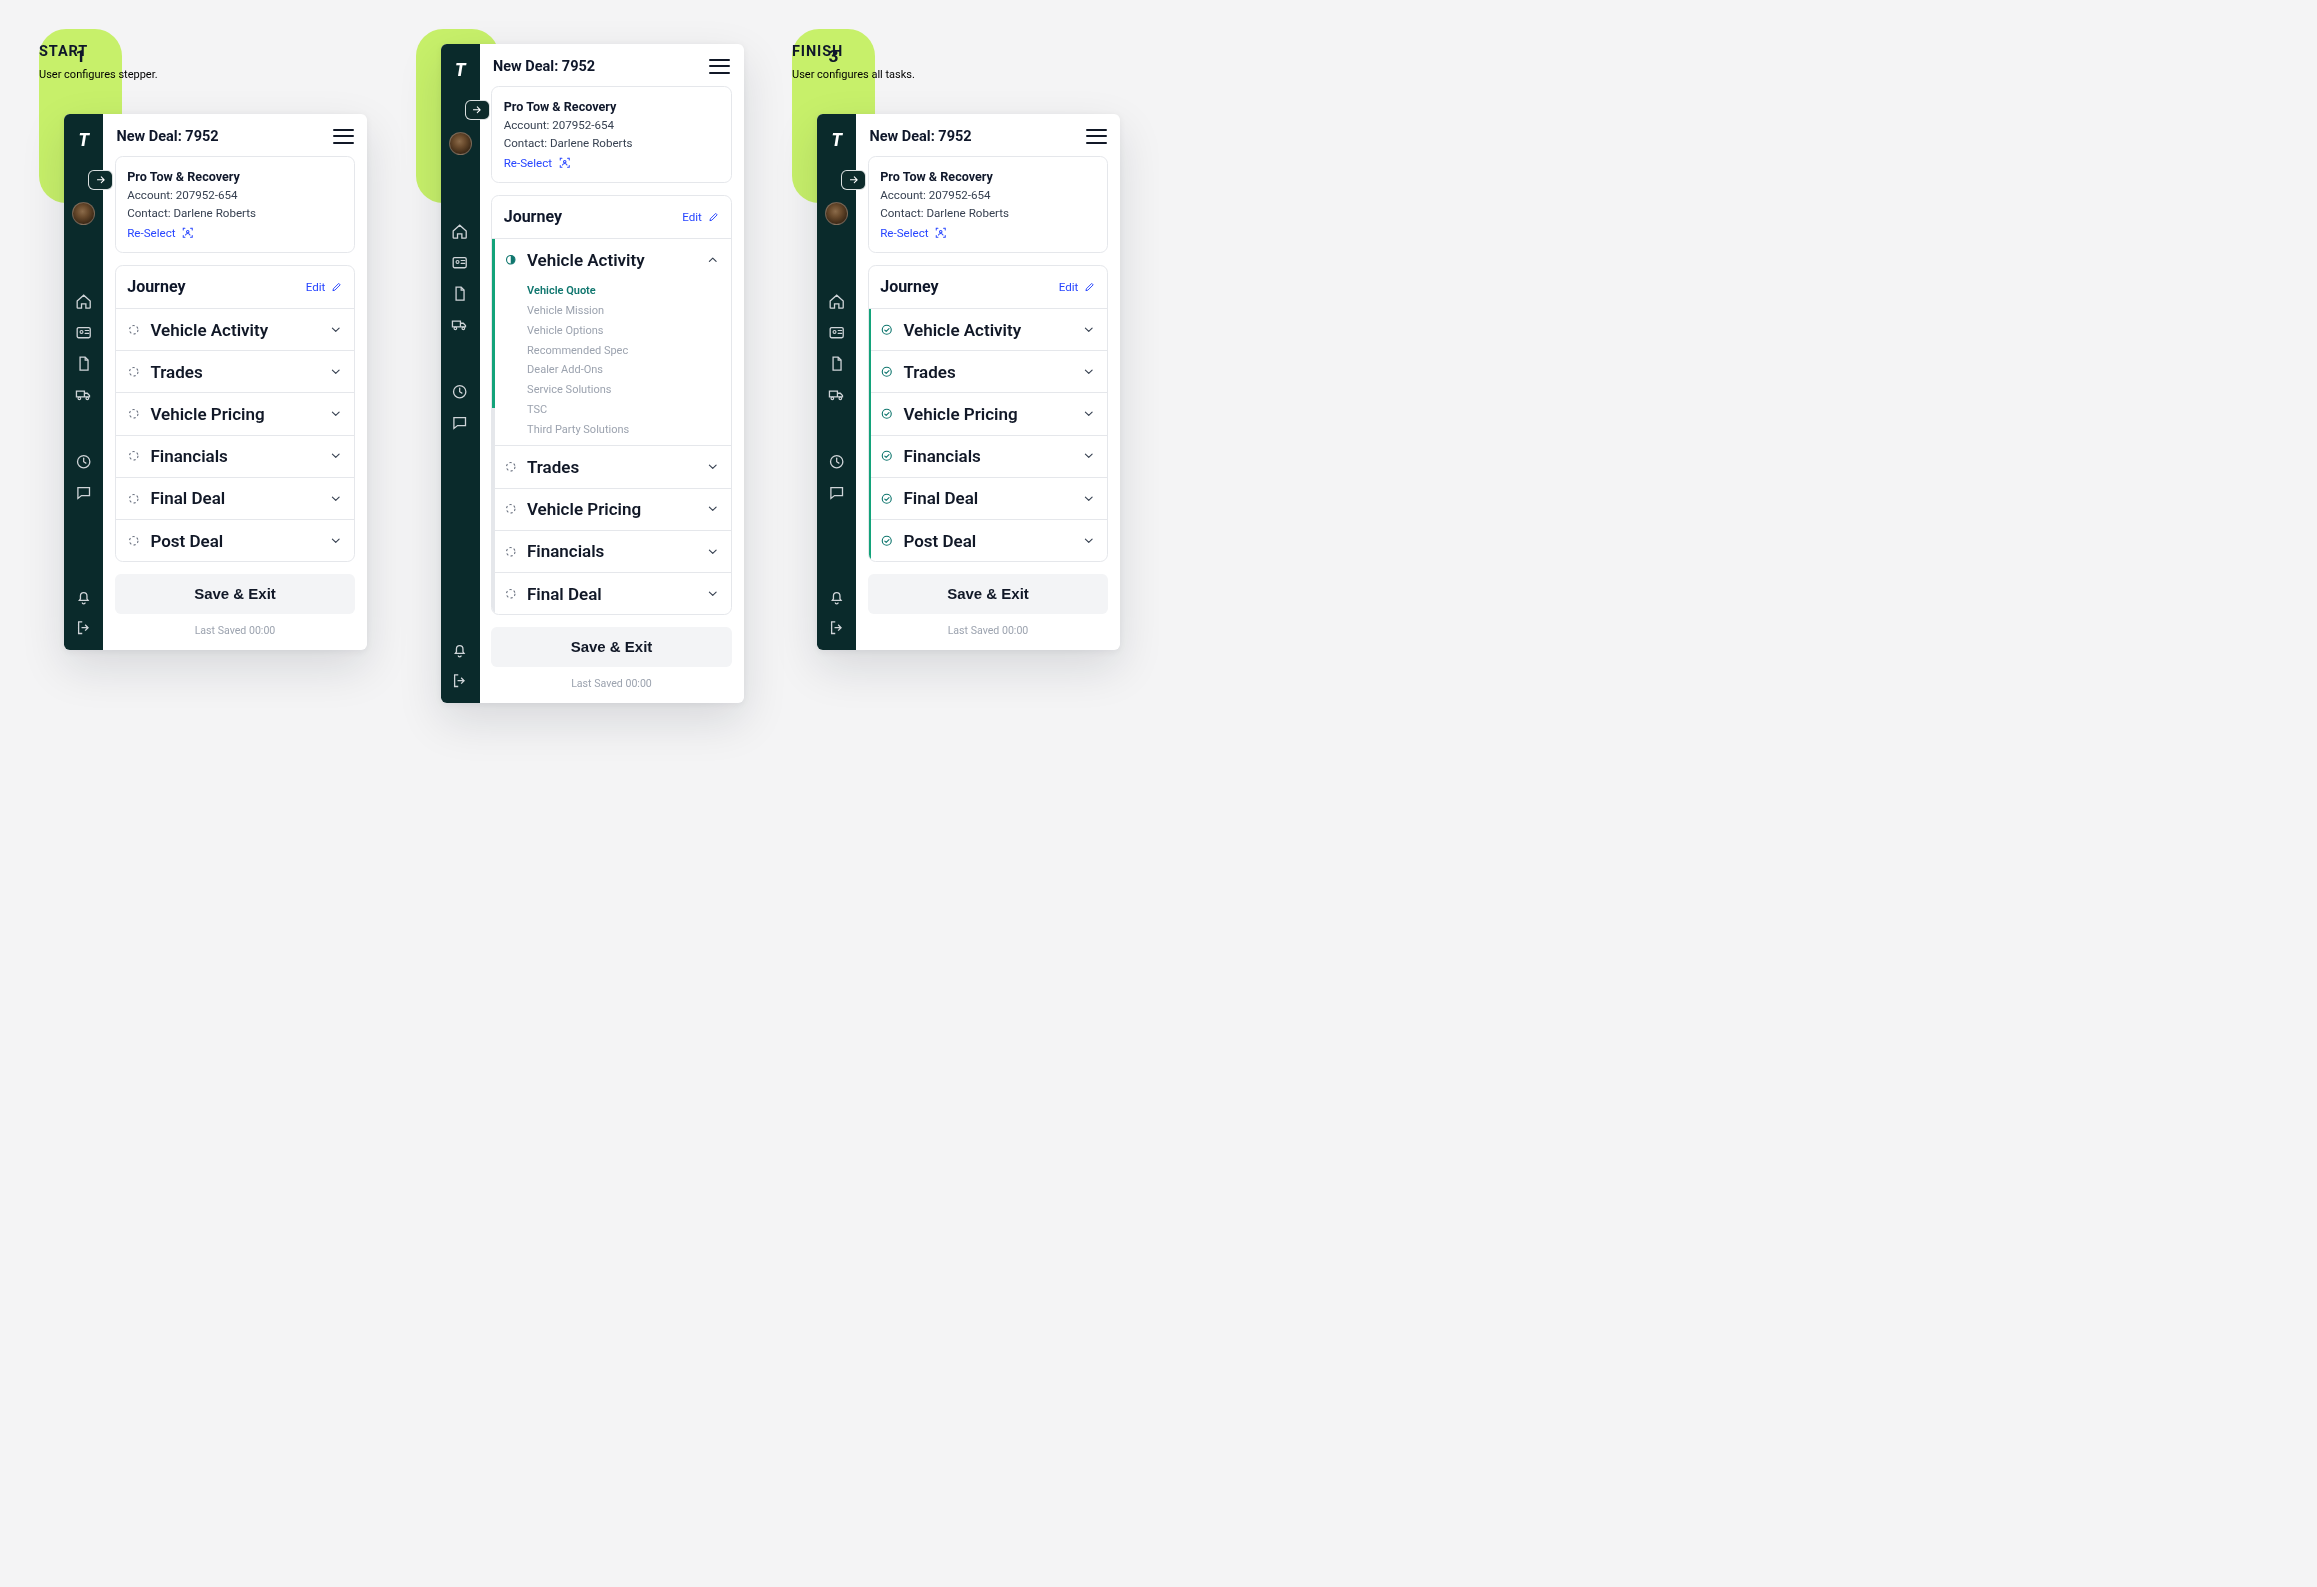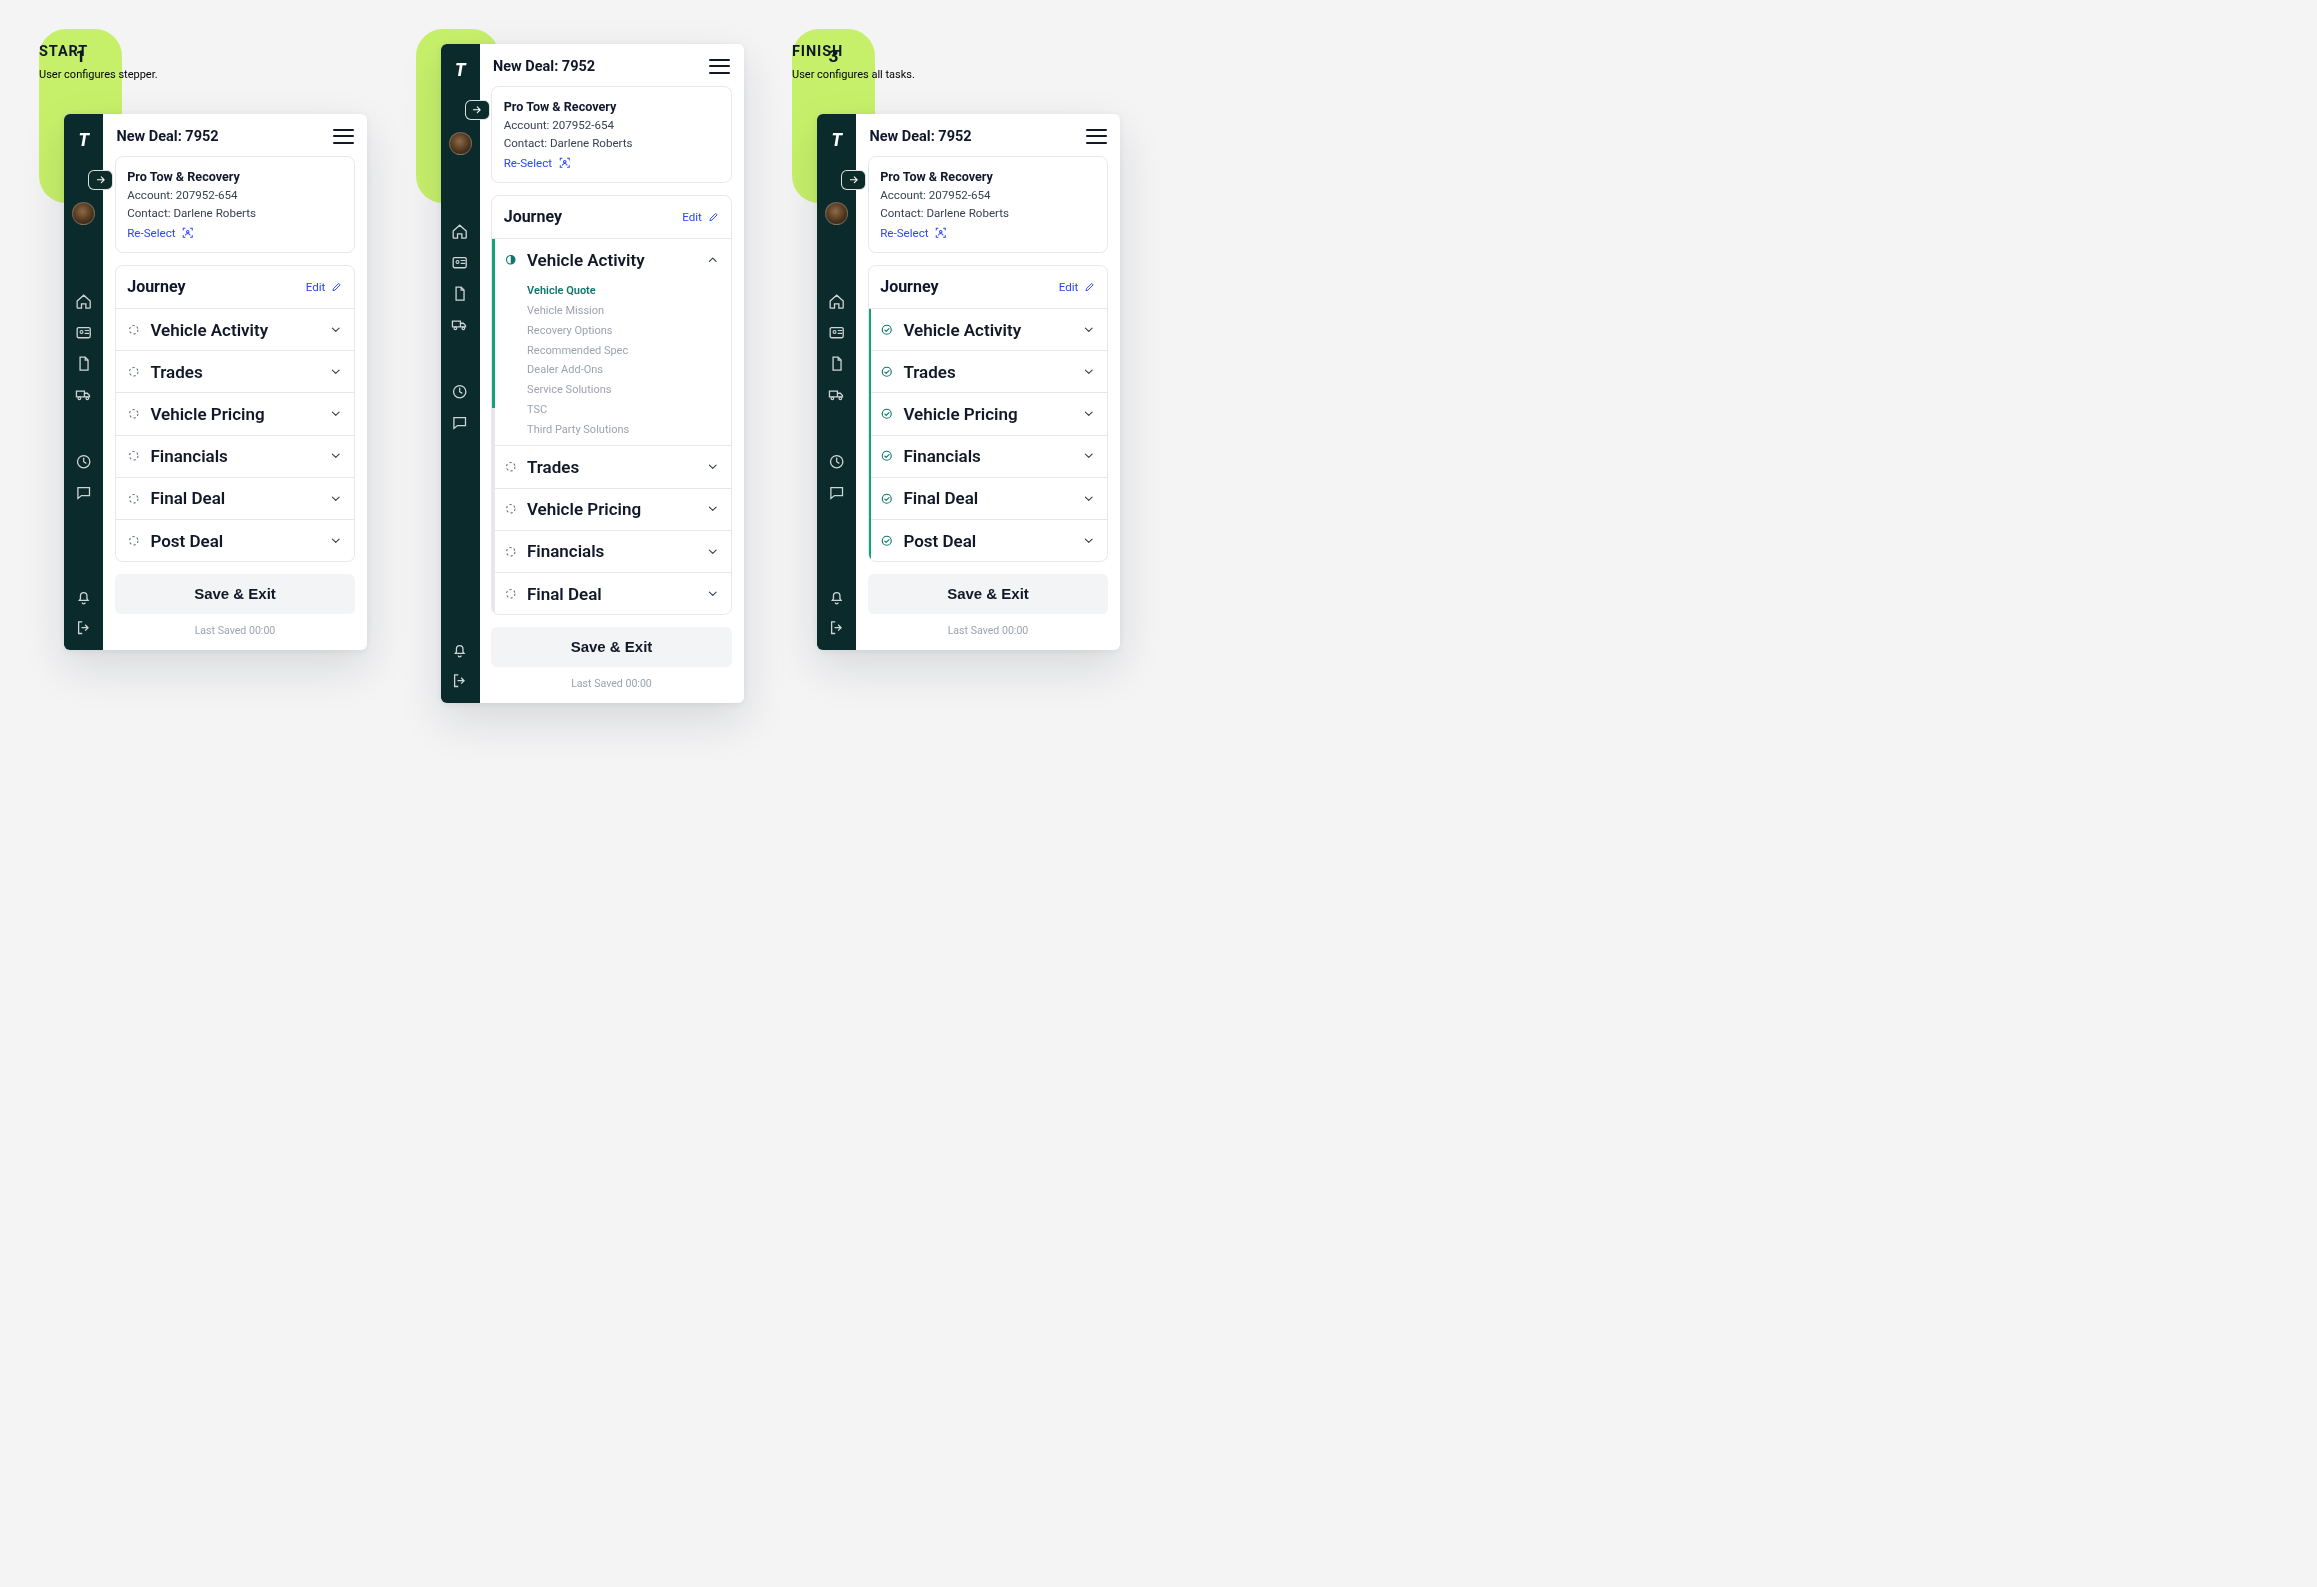--- a/index.html
+++ b/index.html
@@ -527,21 +527,21 @@
                   <use href="#i-half"></use>
                 </svg>
               <span class="label">Vehicle Activity</span>
               <svg class="chev" viewBox="0 0 14 14" width="13.5" height="13.5">
                   <use href="#i-chev-up"></use>
                 </svg>
             </div>
             <div class="sub-items">
               <div class="si active">Vehicle Quote</div>
               <div class="si">Vehicle Mission</div>
-              <div class="si">Recovery Options</div>
+              <div class="si">Vehicle Options</div>
               <div class="si">Recommended Spec</div>
               <div class="si">Dealer Add-Ons</div>
               <div class="si">Service Solutions</div>
               <div class="si">TSC</div>
               <div class="si">Third Party Solutions</div>
             </div>
             <div class="j-item">
               <svg class="status dashed" style="color:var(--c)" viewBox="0 0 14 14" width="13.5" height="13.5">
                   <use href="#i-dashed"></use>
                 </svg>

